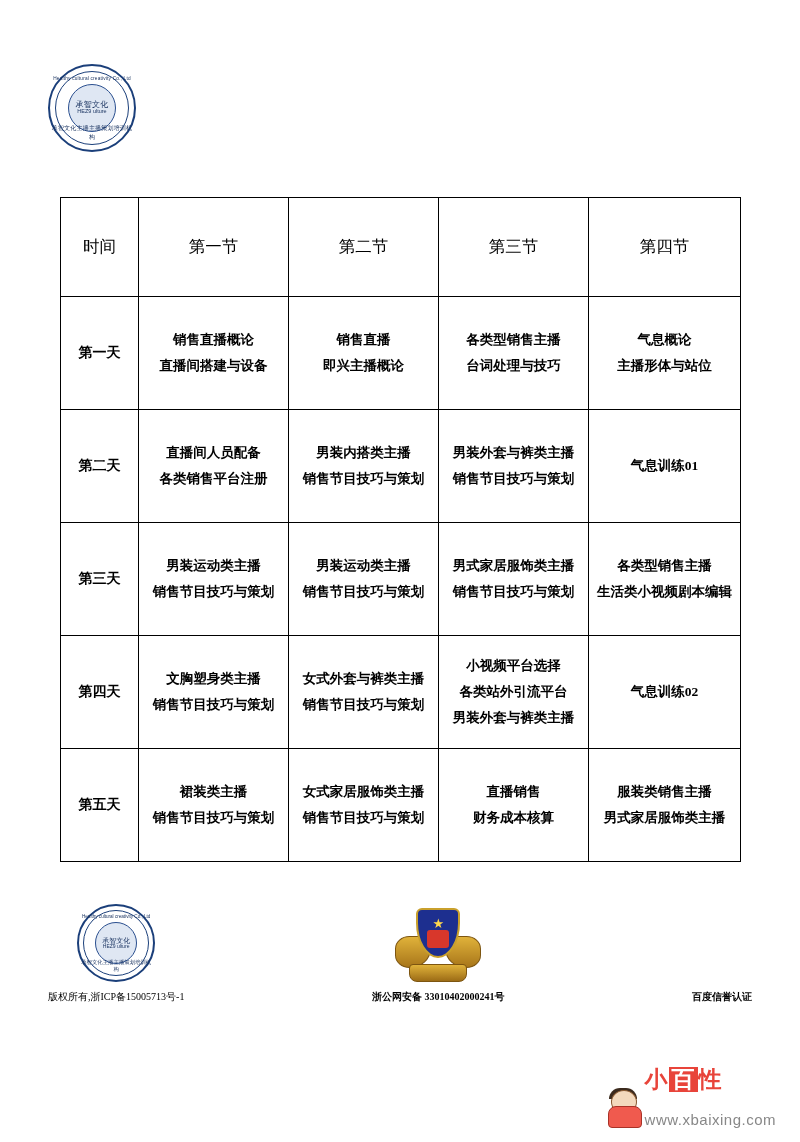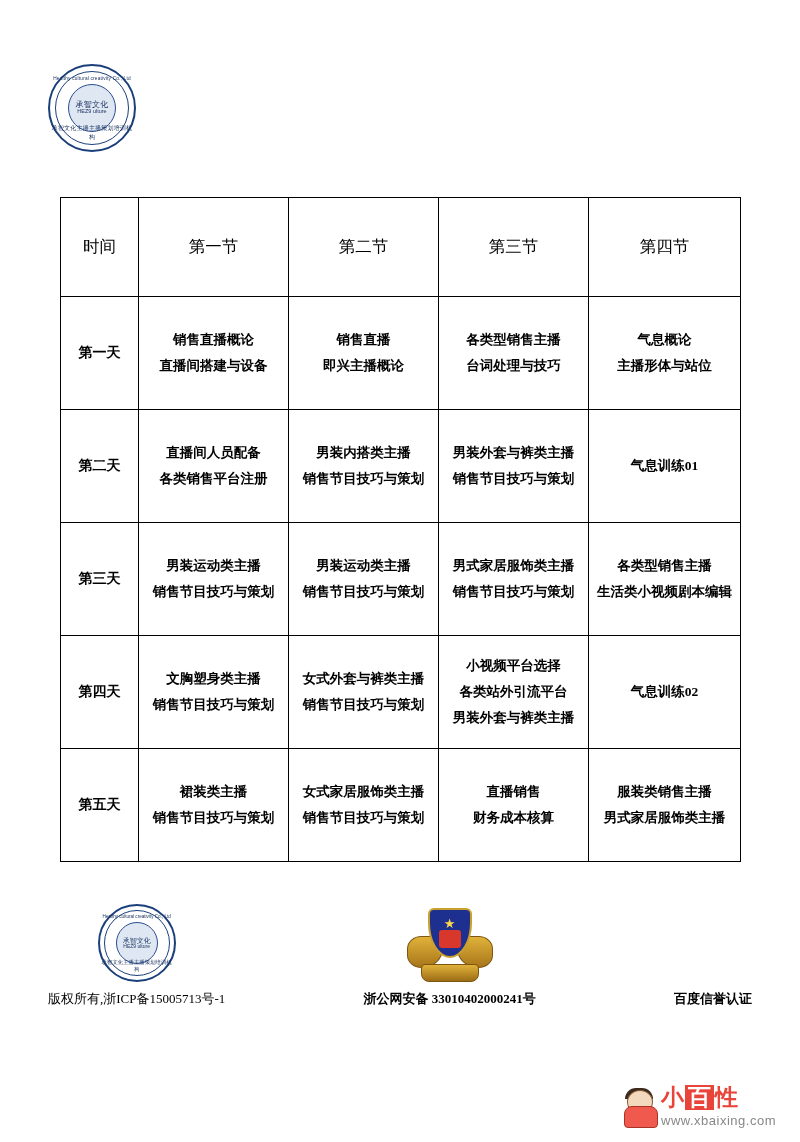--- a/index.html
+++ b/index.html
@@ -149,21 +149,21 @@
     display: flex;
     align-items: flex-end;
     justify-content: space-between;
   }
   .foot-item {
     display: flex;
     flex-direction: column;
     align-items: center;
   }
   .foot-item .caption {
-    font-size: 13px;
+    font-size: 10px;
     margin-top: 8px;
     white-space: nowrap;
   }
   .foot-item .caption.bold {
     font-weight: bold;
   }
 
   
   .mini-badge {
     width: 74px;
@@ -349,25 +349,25 @@
     font-family: "Liberation Sans", sans-serif;
     line-height: 1;
   }
   .wm-text .wm-char.boxed {
     color: #ffffff;
     background: #e8443a;
     padding: 1px 3px;
     margin: 0 1px;
   }
   .wm-text .wm-url {
-    font-size: 13px;
+    font-size: 15px;
     color: #888888;
     font-family: "Liberation Sans", sans-serif;
     letter-spacing: .5px;
-    margin-top: 3px;
+    margin-top: 19px;
     align-self: flex-end;
   }
 </style>
 </head>
 <body>
 
 <div class="page">
 
   <div class="header">
 

